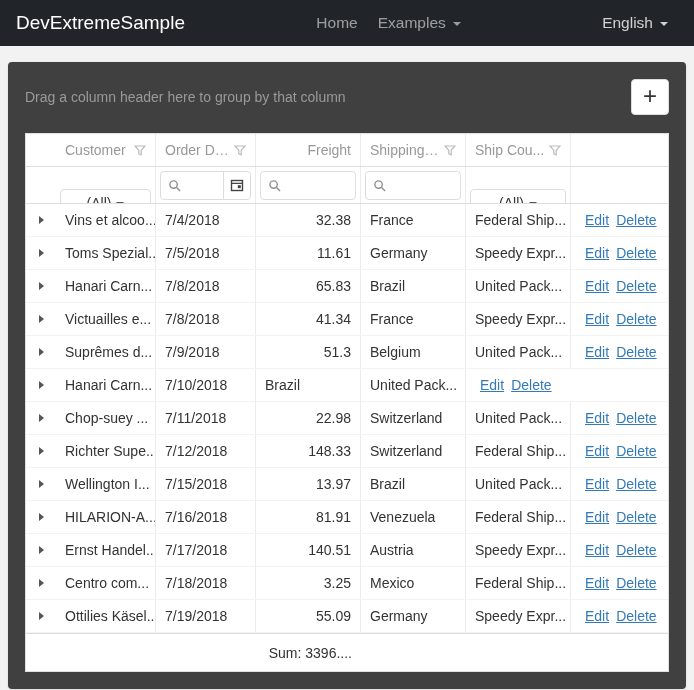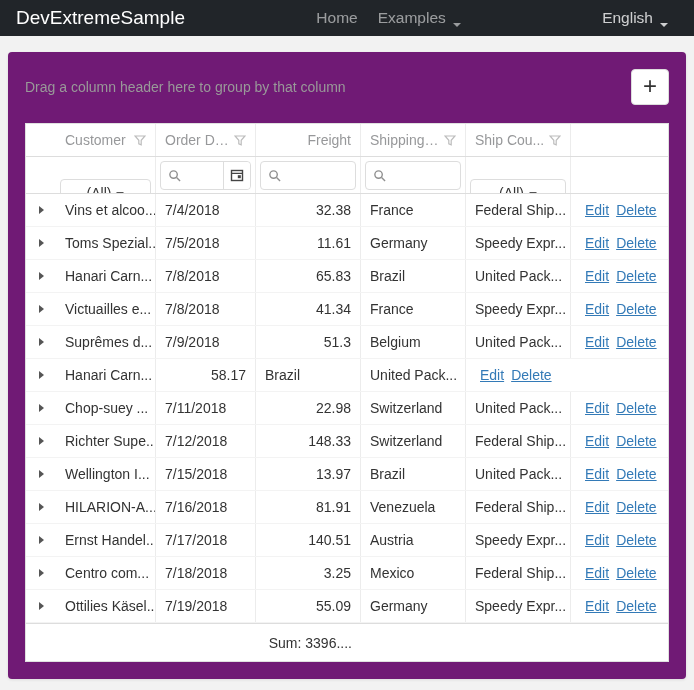--- a/index.html
+++ b/index.html
@@ -7,55 +7,55 @@
   body {
     background: #f2f2f2;
     font-family: "Liberation Sans", sans-serif;
     font-size: 14px;
     color: #333;
     overflow: hidden;
   }
 
   
   .navbar {
-    height: 36px;
+    height: 46px;
     background: #212529;
     display: flex;
     align-items: center;
     padding: 0 16px;
   }
   .brand { color: #fff; font-size: 19px; cursor: pointer; }
   .nav-main { display: flex; margin-left: auto; }
   .nav-link {
     color: rgba(255,255,255,.55);
     font-size: 15.5px;
     padding: 0 10px;
     cursor: pointer;
     text-decoration: none;
     display: flex;
-    align-items: flex-end;
+    align-items: center;
     gap: 7px;
   }
   .nav-right { margin-left: auto; }
   .nav-right .nav-link { color: rgba(255,255,255,.78); }
   .caret {
     width: 0; height: 0;
     border-left: 4px solid transparent;
     border-right: 4px solid transparent;
     border-top: 4.5px solid rgba(255,255,255,.55);
     display: inline-block;
     margin-top: 2px;
   }
   .nav-right .caret { border-top-color: rgba(255,255,255,.78); }
   .caret.dark { border-top-color: #555; margin-top: 1px; }
 
   
   .page { padding: 16px 8px 0 8px; }
   .card {
-    background: #701a75;
+    background: #404040;
     border-radius: 4px;
     padding: 17px;
     box-shadow: 0 1px 3px rgba(0,0,0,.09);
     min-height: 619px;
   }
 
   
   .grid-toolbar {
     display: flex;
     justify-content: space-between;
@@ -330,21 +330,21 @@
     <div class="cell actions-cell">
       <a class="link">Edit</a>
       <a class="link">Delete</a>
     </div>
   </div>
           <div class="grid-row data-row">
     <div class="cell arrow-cell">
       <span class="expand-arrow"></span>
     </div>
     <div class="cell">Hanari Carn...</div>
-    <div class="cell freight-cell">58.17</div>
+    <div class="cell">7/10/2018</div>
     <div class="cell">Brazil</div>
     <div class="cell">United Pack...</div>
     <div class="cell actions-cell">
       <a class="link">Edit</a>
       <a class="link">Delete</a>
     </div>
   </div>
           <div class="grid-row data-row">
     <div class="cell arrow-cell">
       <span class="expand-arrow"></span>

